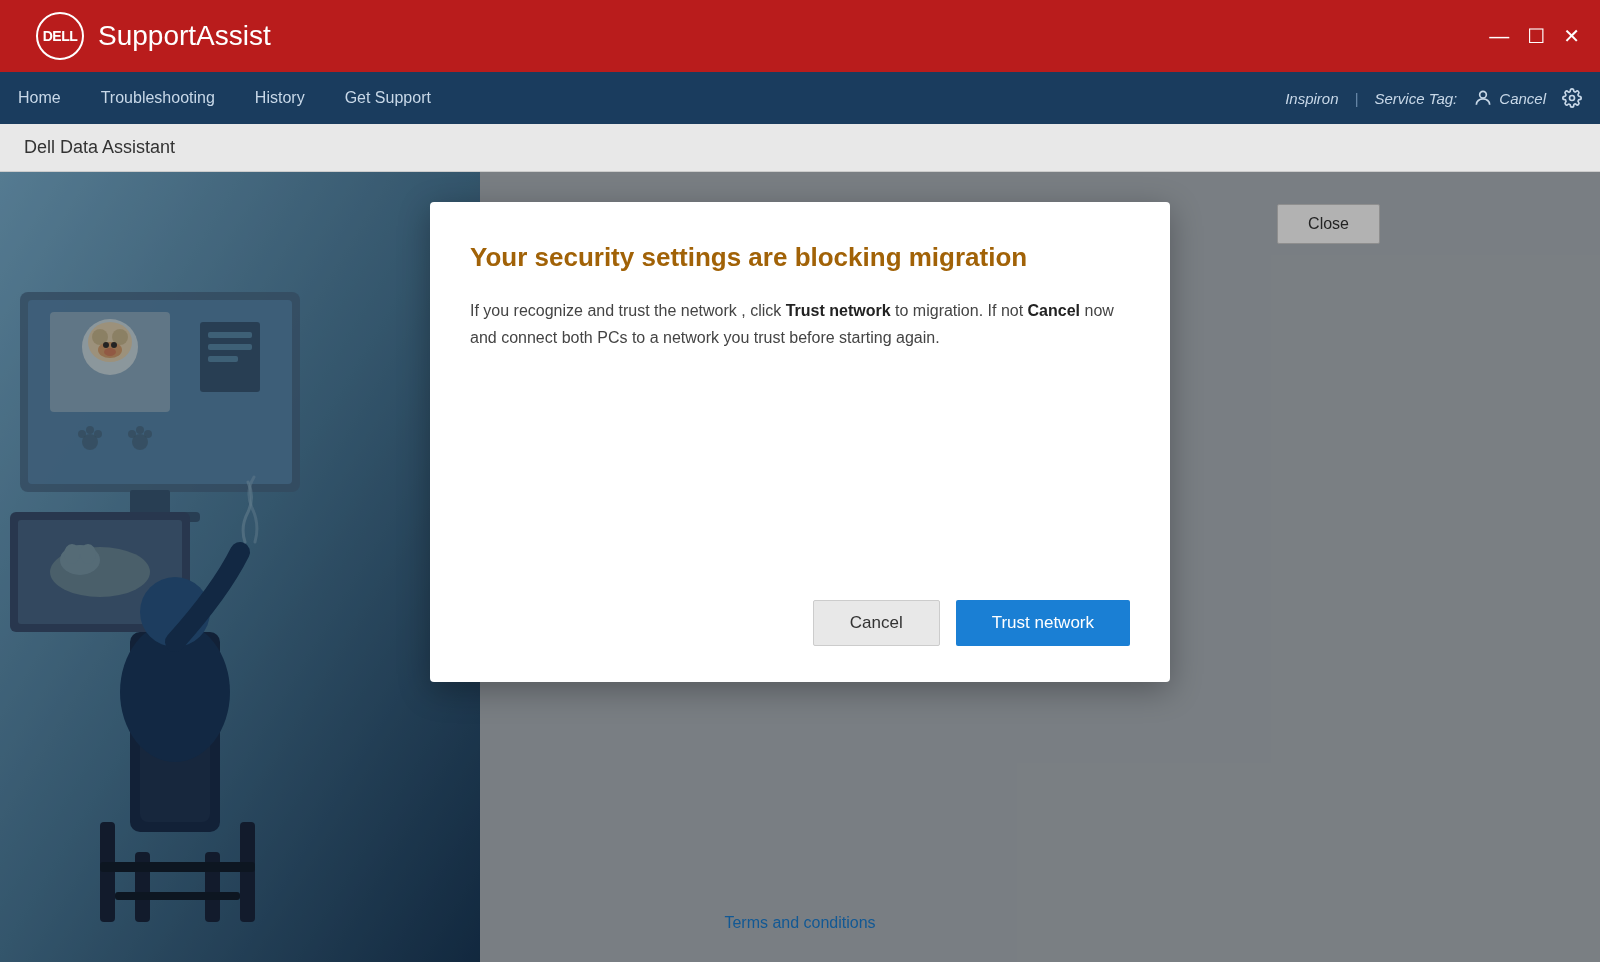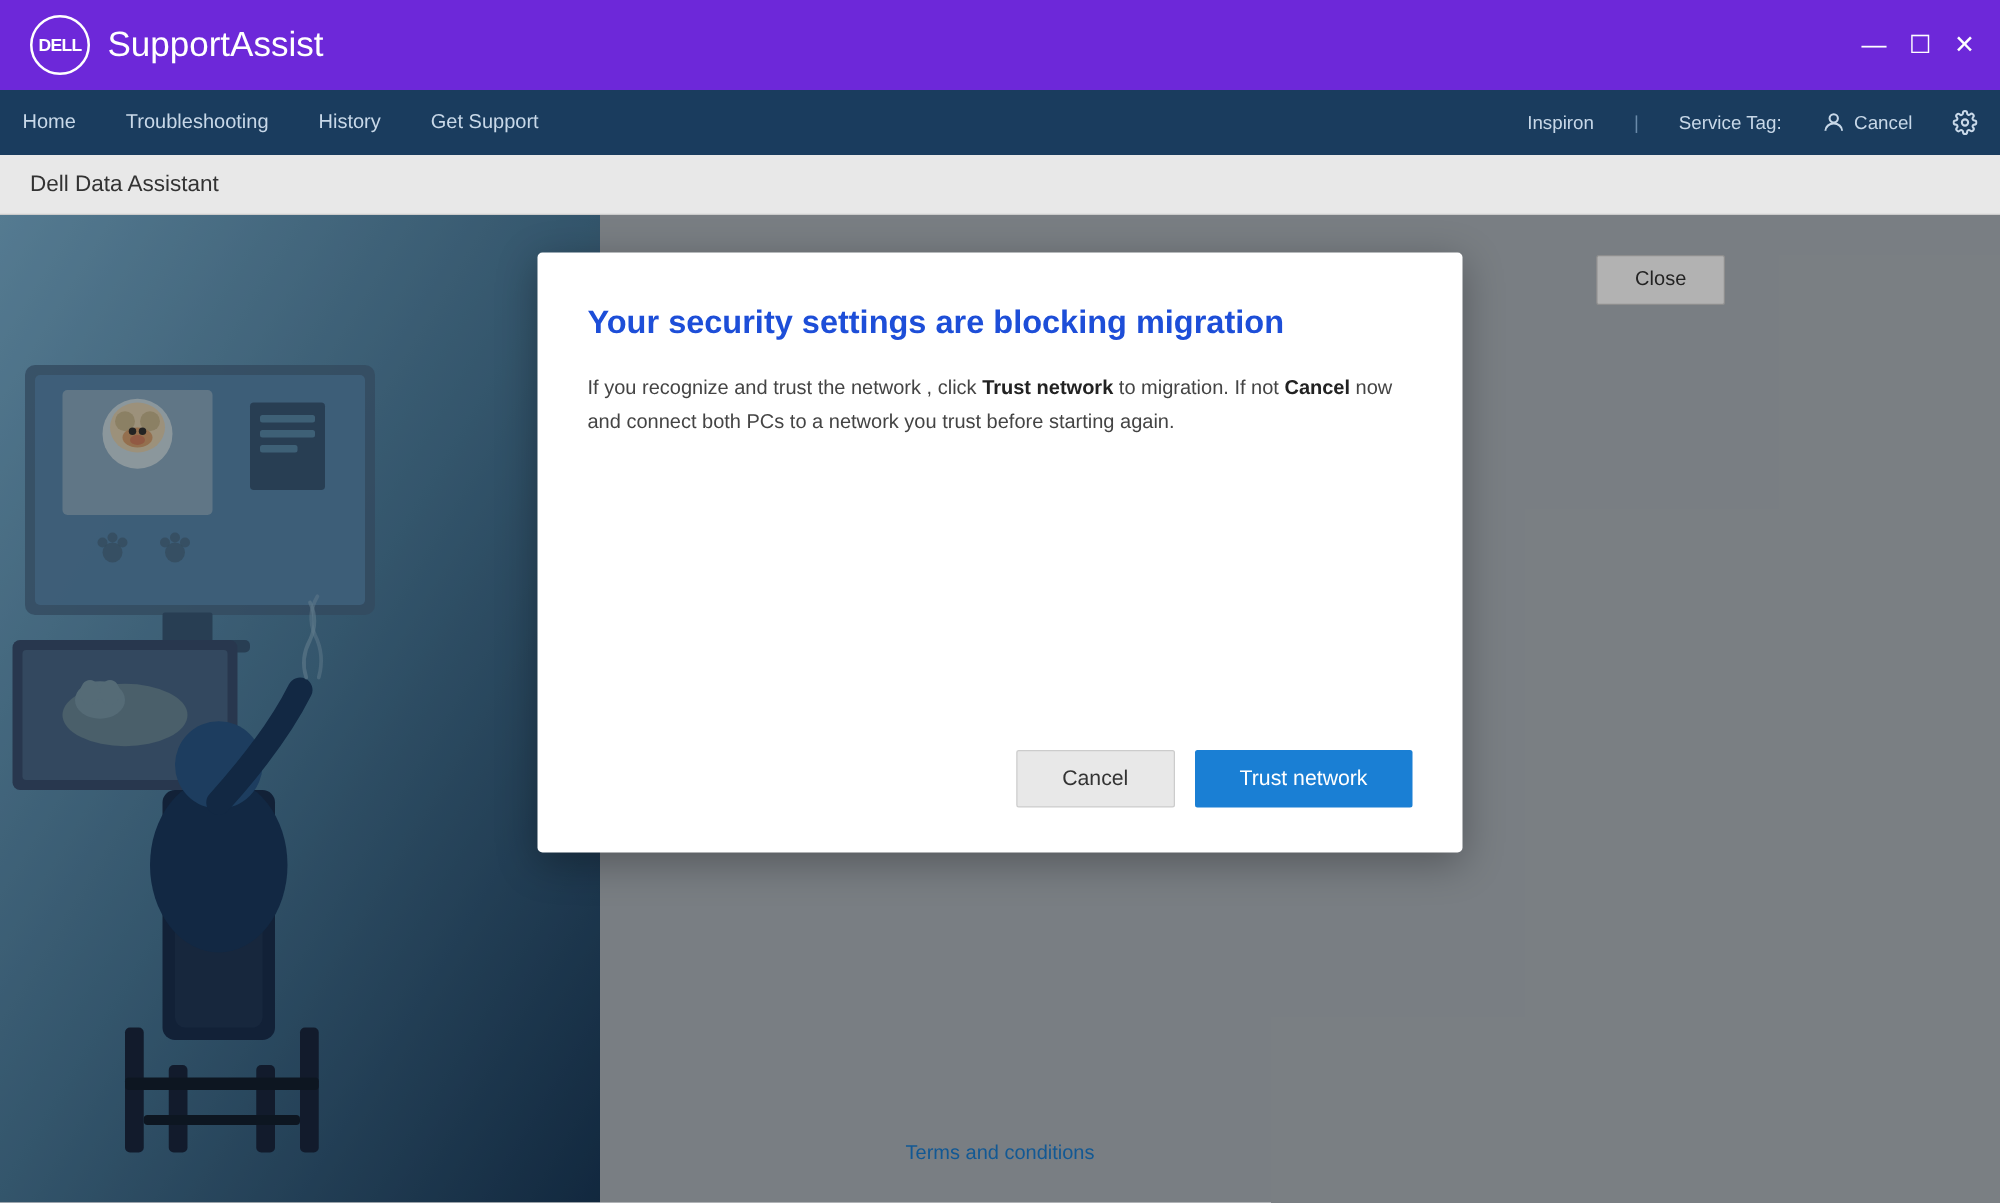--- a/index.html
+++ b/index.html
@@ -6,25 +6,25 @@
     body {
       width: 1600px;
       height: 962px;
       font-family: 'Segoe UI', Arial, sans-serif;
       overflow: hidden;
       position: relative;
     }
 
     
     .title-bar {
-      background: #6d28d9;
+      background: #b91c1c;
       height: 72px;
       display: flex;
       align-items: center;
-      padding: 0 24px;
+      padding: 0 36px;
       position: relative;
     }
     .dell-logo {
       width: 48px;
       height: 48px;
       border: 2px solid white;
       border-radius: 50%;
       display: flex;
       align-items: center;
       justify-content: center;
@@ -73,23 +73,24 @@
     }
     .nav-link {
       color: #c8d8e8;
       font-size: 16px;
       cursor: pointer;
       text-decoration: none;
     }
     .nav-right {
       display: flex;
       align-items: center;
-      gap: 32px;
+      gap: 16px;
       color: #c8d8e8;
       font-size: 15px;
+      font-style: italic;
     }
     .nav-right .separator { color: #6a8aaa; }
     .nav-profile {
       display: flex;
       align-items: center;
       gap: 6px;
       cursor: pointer;
       color: #c8d8e8;
     }
     .profile-icon-svg {
@@ -208,21 +209,21 @@
       border-radius: 4px;
       padding: 40px 40px 36px 40px;
       position: relative;
       display: flex;
       flex-direction: column;
       box-shadow: 0 8px 32px rgba(0,0,0,0.3);
     }
     .modal-title {
       font-size: 26px;
       font-weight: 600;
-      color: #1d4ed8;
+      color: #a16207;
       margin-bottom: 24px;
     }
     .modal-body {
       font-size: 16px;
       color: #444;
       line-height: 1.7;
       flex: 1;
     }
     .modal-body .bold-text {
       font-weight: bold;

